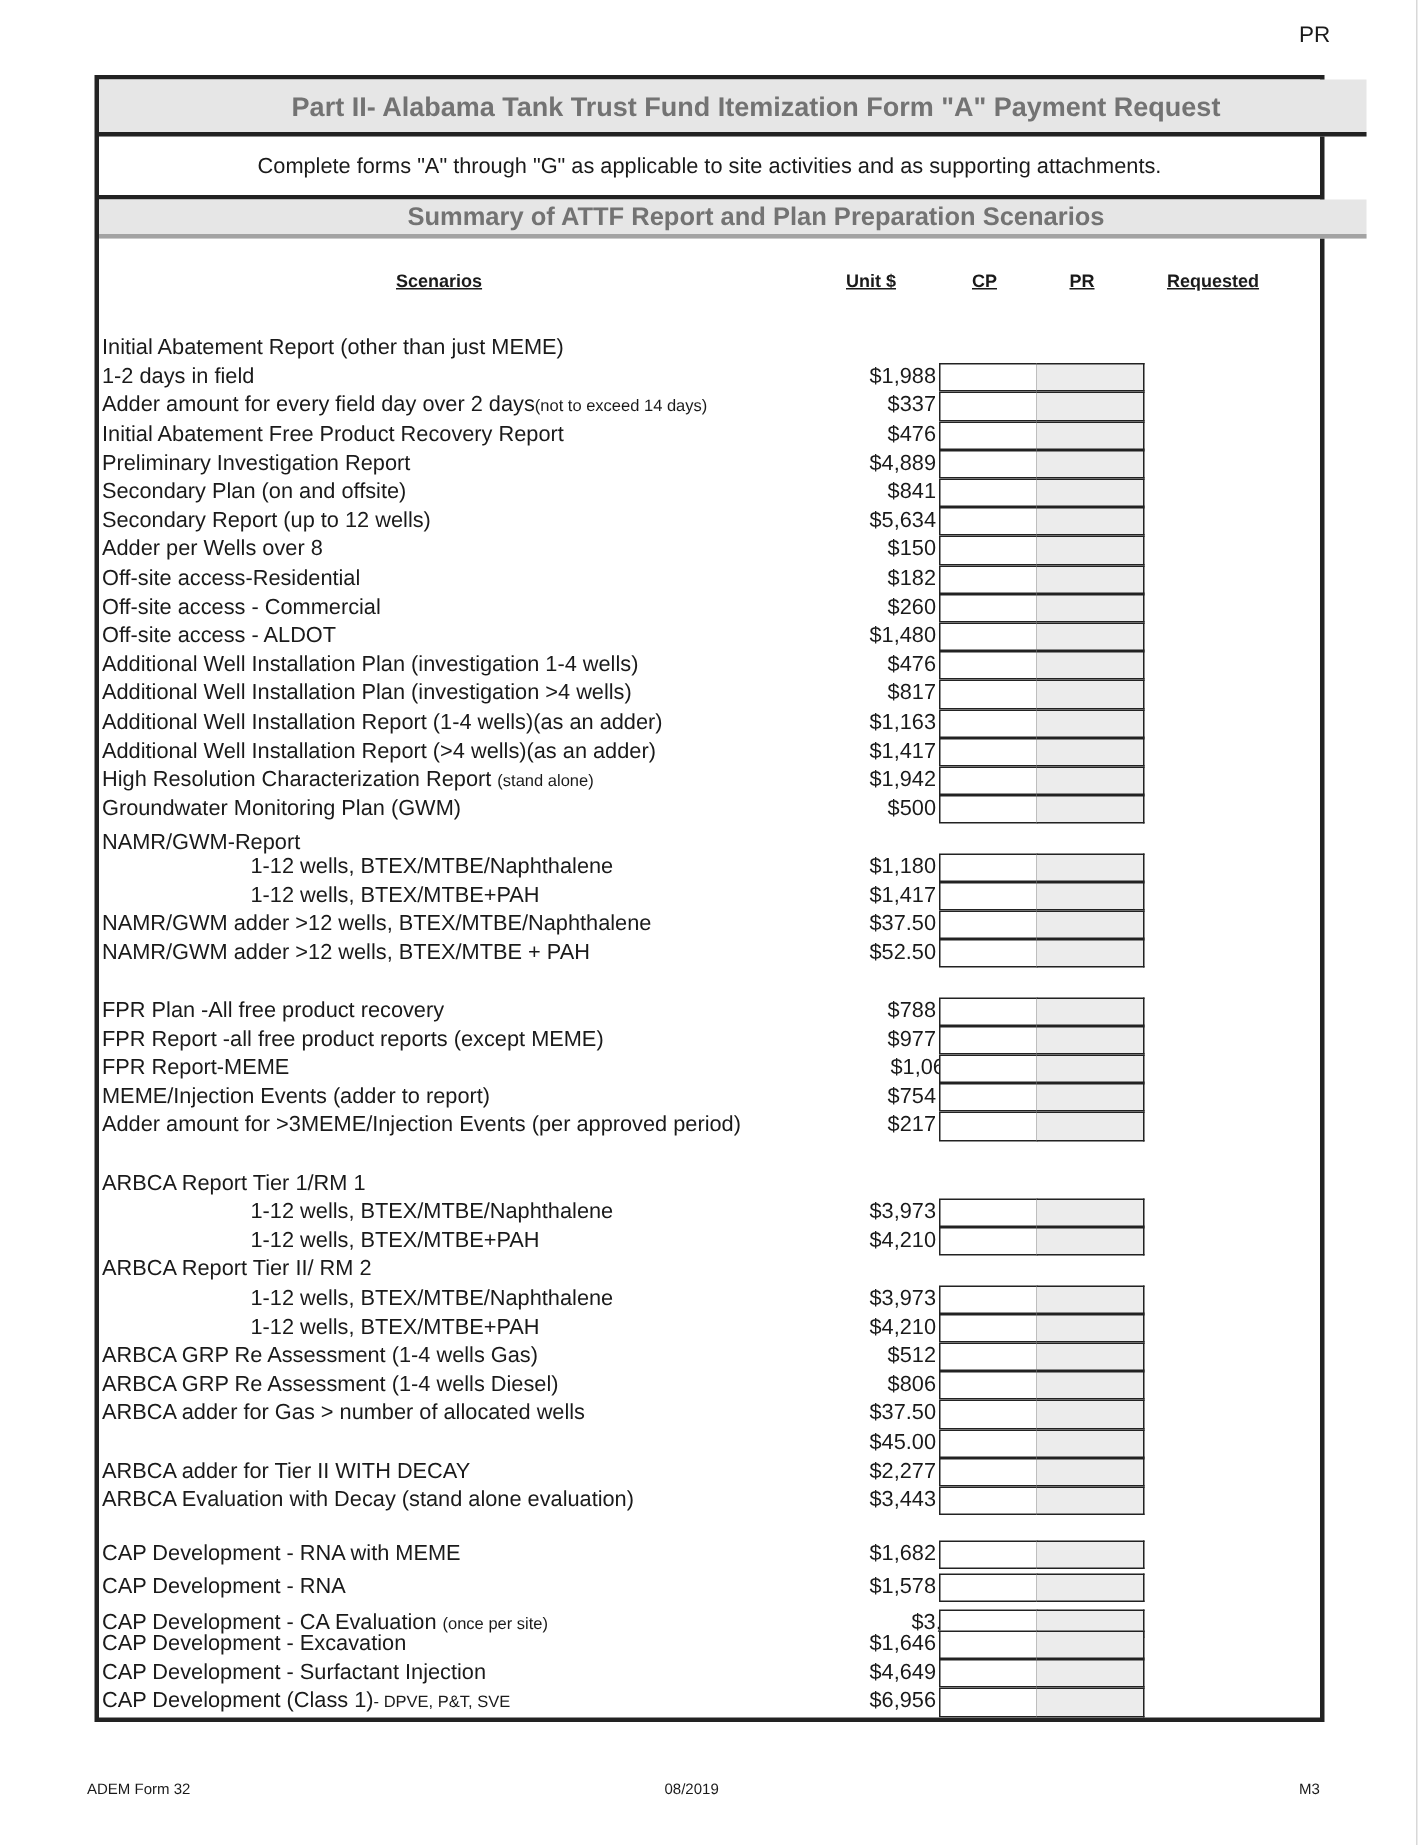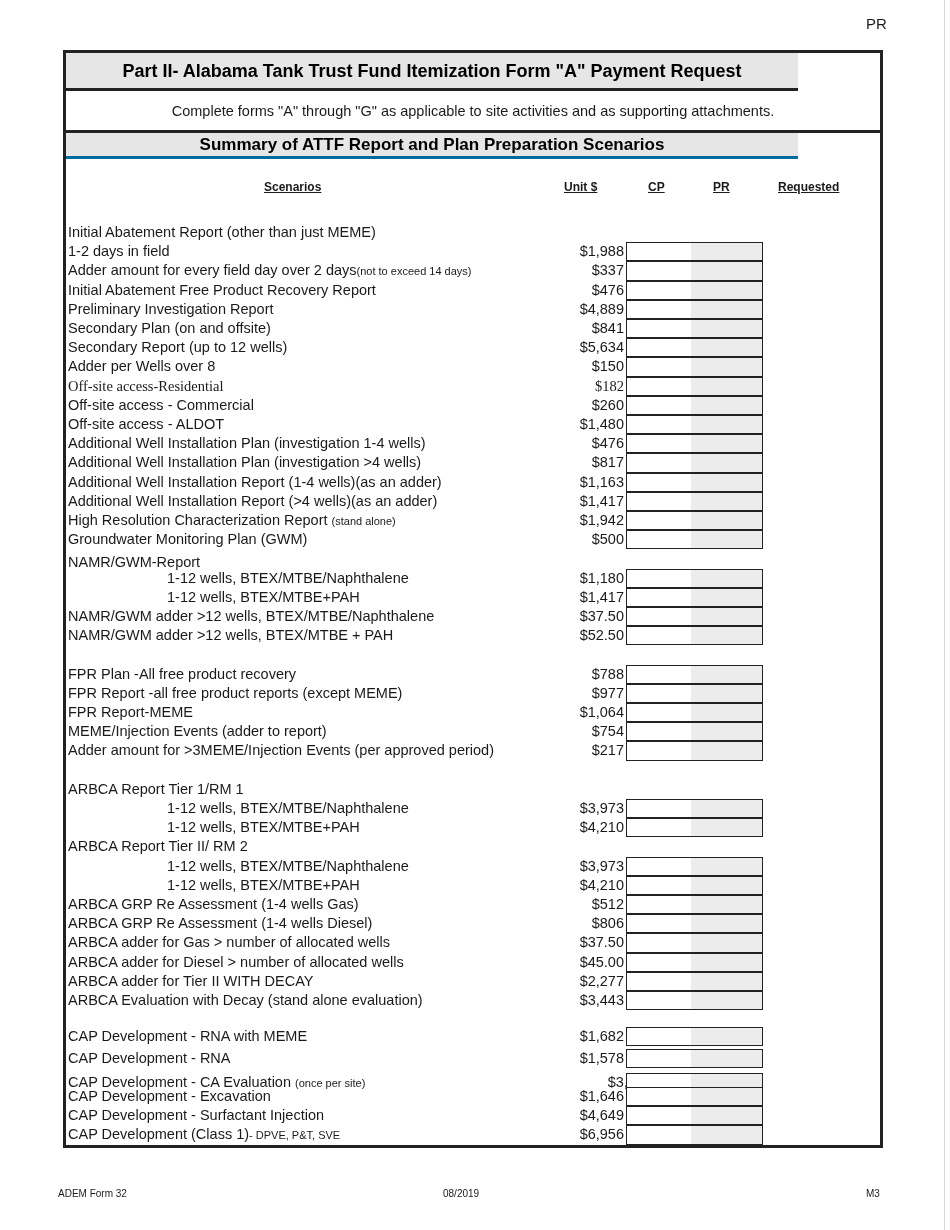--- a/index.html
+++ b/index.html
@@ -7,26 +7,26 @@
       width: 950px; height: 1230px; position: relative; background: #ffffff;
       font-family: "Liberation Sans", sans-serif; color: #1a1a1a; overflow: hidden;
     }
     .edge-line { position: absolute; left: 944px; top: 0; width: 1px; height: 1230px; background: #d8d8d8; }
     .corner-mark { position: absolute; left: 866px; top: 15px; font-size: 15px; }
     .frame {
       position: absolute; left: 63px; top: 50px; width: 814px; height: 1092px;
       border: 3px solid #222; box-sizing: content-box;
     }
     .band {
-      position: absolute; left: 0; width: 732px; background: #e6e6e6;
-      text-align: center; font-weight: bold; color: #000000;
+      position: absolute; left: 0; width: 814px; background: #e6e6e6;
+      text-align: center; font-weight: bold; color: #737373; padding-left: 31px;
     }
     .title-band { top: 0; height: 35px; line-height: 37px; font-size: 18px; border-bottom: 3px solid #222; }
     .sub-band { position: absolute; left: 0; top: 38px; width: 814px; height: 39px; line-height: 40px; text-align: center; font-size: 14.5px; border-bottom: 3px solid #222; }
-    .section-band { top: 80px; height: 23px; line-height: 23px; font-size: 17px; border-bottom: 3px solid #0369a1; }
+    .section-band { top: 80px; height: 23px; line-height: 23px; font-size: 17px; border-bottom: 3px solid #a3a3a3; }
     .col-head { position: absolute; top: 127px; font-size: 12px; font-weight: bold; text-decoration: underline; }
     .row { position: absolute; left: 0; width: 814px; height: 19.2px; }
     .label { position: absolute; left: 2px; top: 0; font-size: 14.5px; line-height: 19px; white-space: nowrap; }
     .label.indent { left: 101px; }
     .label small { font-size: 11px; }
     .unit { position: absolute; right: 256px; top: 0; font-size: 14.5px; line-height: 19px; text-align: right; }
     .box-cp { position: absolute; left: 560px; top: 0; width: 64px; height: 17.2px; border: 1.5px solid #222; background: #fff; }
     .box-pr { position: absolute; left: 625px; top: 0; width: 71px; height: 17.2px; border: 1.5px solid #222; border-left: none; background: #ececec; }
     .footer { position: absolute; top: 1188px; font-size: 10px; }
   </style>
@@ -86,21 +86,21 @@
         <div class="unit">$5,634</div>
         <div class="box-cp"></div>
         <div class="box-pr"></div>
       </div>
       <div class="row" style="top: 304.4px;">
         <div class="label"><span>Adder per Wells over 8</span></div>
         <div class="unit">$150</div>
         <div class="box-cp"></div>
         <div class="box-pr"></div>
       </div>
-      <div class="row" style="top: 323.6px; font-family: Liberation Serif, serif;">
+      <div class="row" style="top: 323.6px;">
         <div class="label"><span>Off-site access-Residential</span></div>
         <div class="unit">$182</div>
         <div class="box-cp"></div>
         <div class="box-pr"></div>
       </div>
       <div class="row" style="top: 342.8px;">
         <div class="label"><span>Off-site access - Commercial</span></div>
         <div class="unit">$260</div>
         <div class="box-cp"></div>
         <div class="box-pr"></div>
@@ -179,21 +179,21 @@
         <div class="unit">$788</div>
         <div class="box-cp"></div>
         <div class="box-pr"></div>
       </div>
       <div class="row" style="top: 630.8px;">
         <div class="label"><span>FPR Report -all free product reports (except MEME)</span></div>
         <div class="unit">$977</div>
         <div class="box-cp"></div>
         <div class="box-pr"></div>
       </div>
-      <div class="row" style="top: 650px;">
+      <div class="row" style="top: 650px; padding-left: 14px;">
         <div class="label"><span>FPR Report-MEME</span></div>
         <div class="unit">$1,064</div>
         <div class="box-cp"></div>
         <div class="box-pr"></div>
       </div>
       <div class="row" style="top: 669.2px;">
         <div class="label"><span>MEME/Injection Events (adder to report)</span></div>
         <div class="unit">$754</div>
         <div class="box-cp"></div>
         <div class="box-pr"></div>
@@ -246,21 +246,20 @@
         <div class="box-cp"></div>
         <div class="box-pr"></div>
       </div>
       <div class="row" style="top: 880.4px;">
         <div class="label"><span>ARBCA adder for Gas &gt; number of allocated wells</span></div>
         <div class="unit">$37.50</div>
         <div class="box-cp"></div>
         <div class="box-pr"></div>
       </div>
       <div class="row" style="top: 899.6px;">
-        <div class="label"><span>ARBCA adder for Diesel &gt; number of allocated wells</span></div>
         <div class="unit">$45.00</div>
         <div class="box-cp"></div>
         <div class="box-pr"></div>
       </div>
       <div class="row" style="top: 918.8px;">
         <div class="label"><span>ARBCA adder for Tier II WITH DECAY</span></div>
         <div class="unit">$2,277</div>
         <div class="box-cp"></div>
         <div class="box-pr"></div>
       </div>

